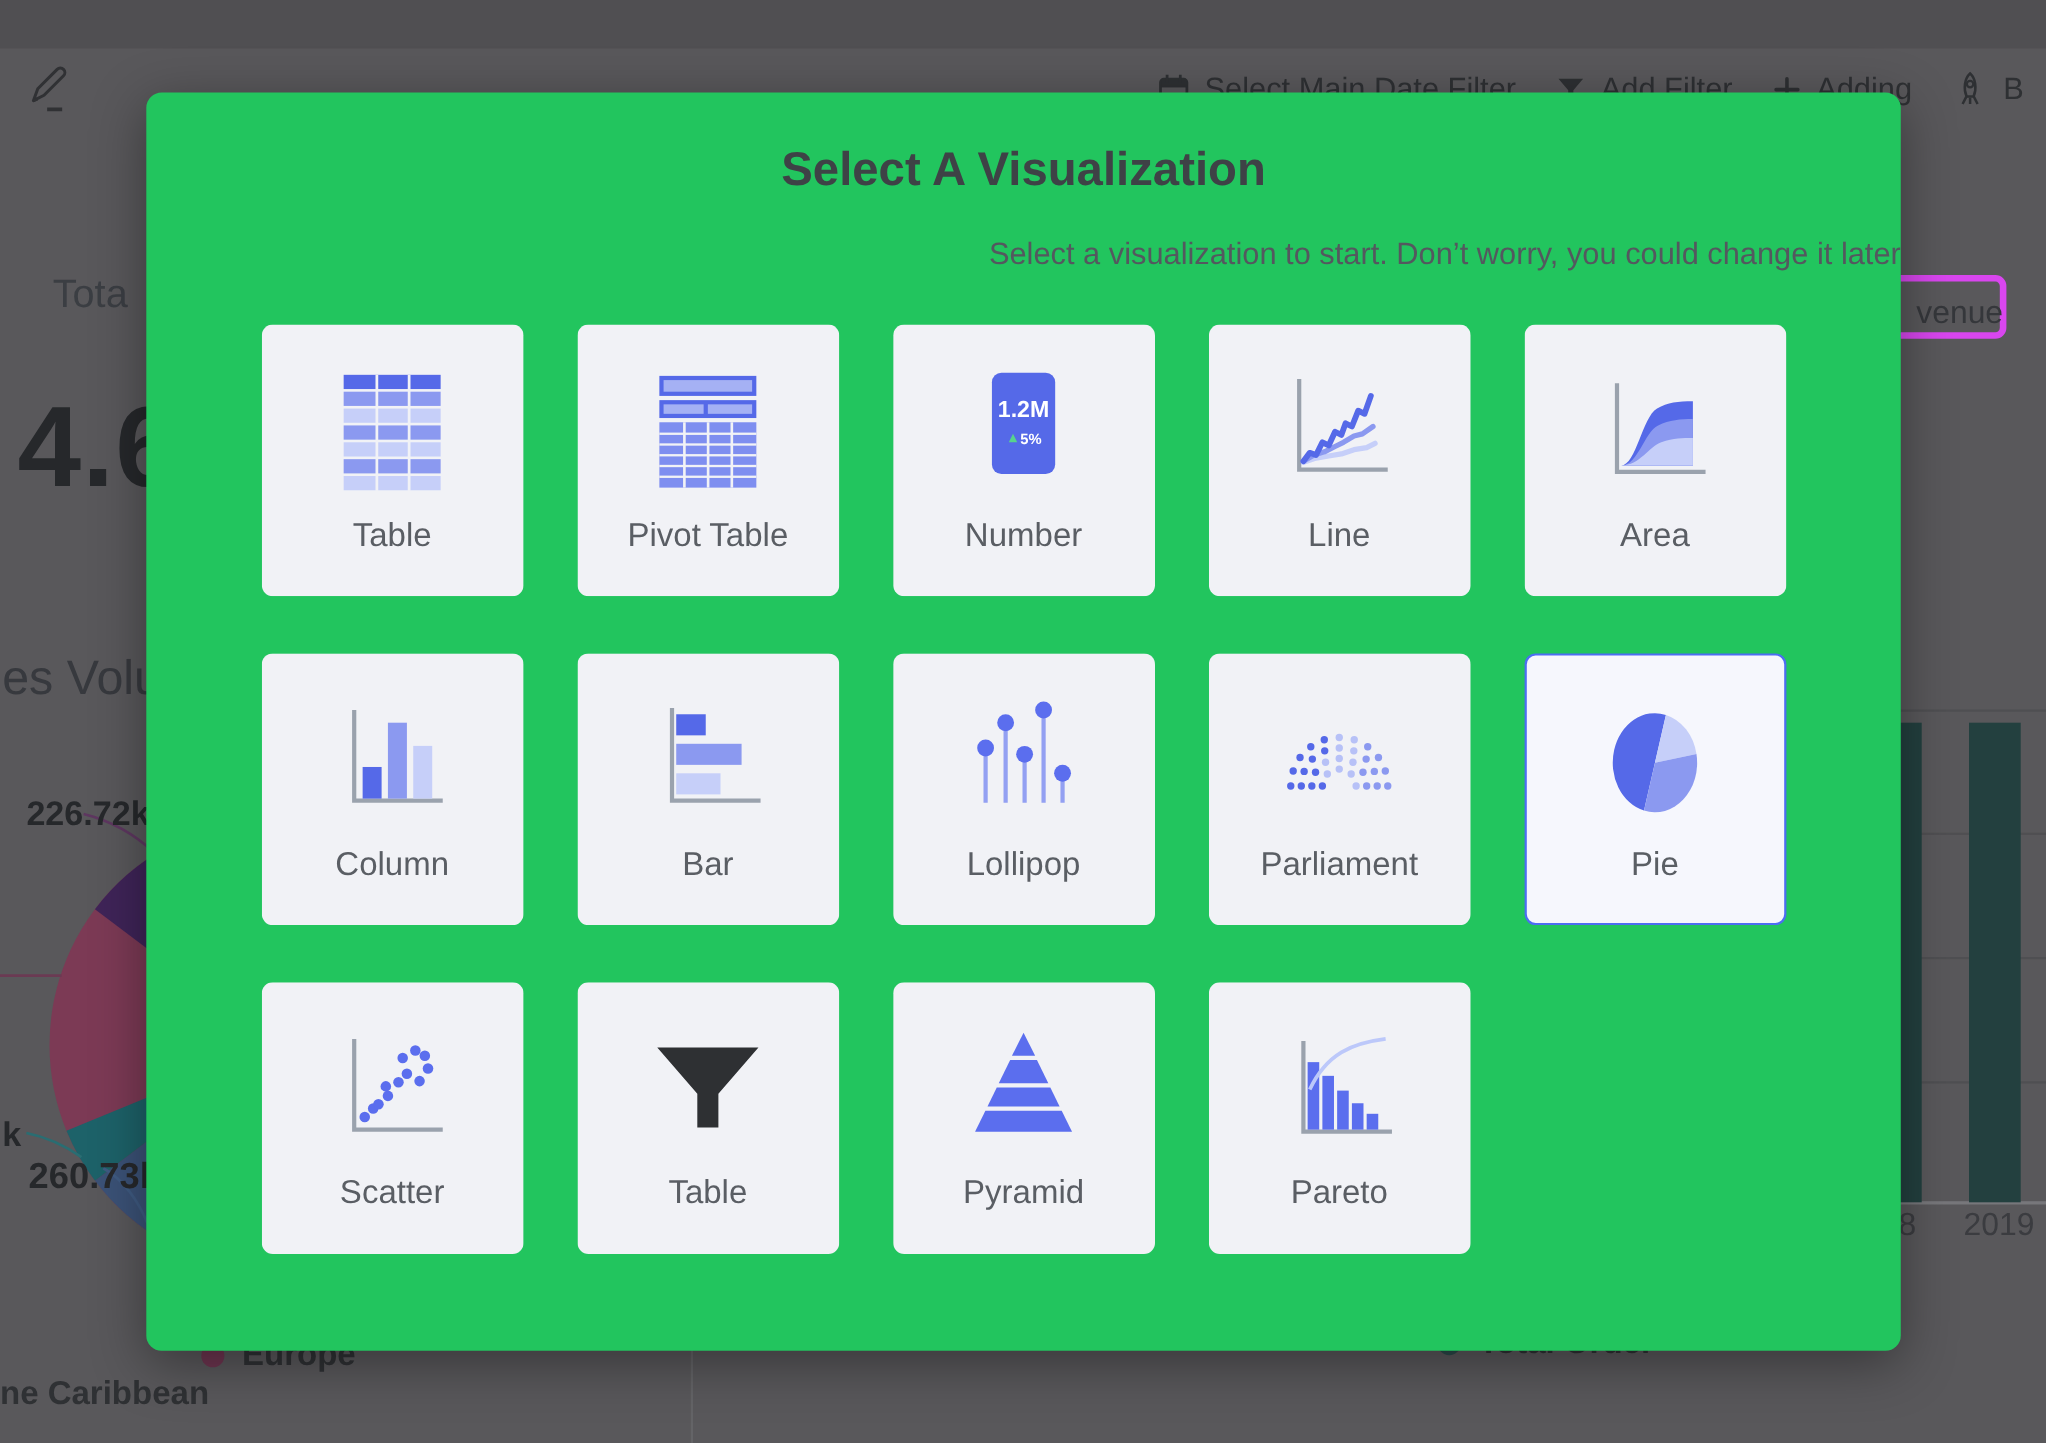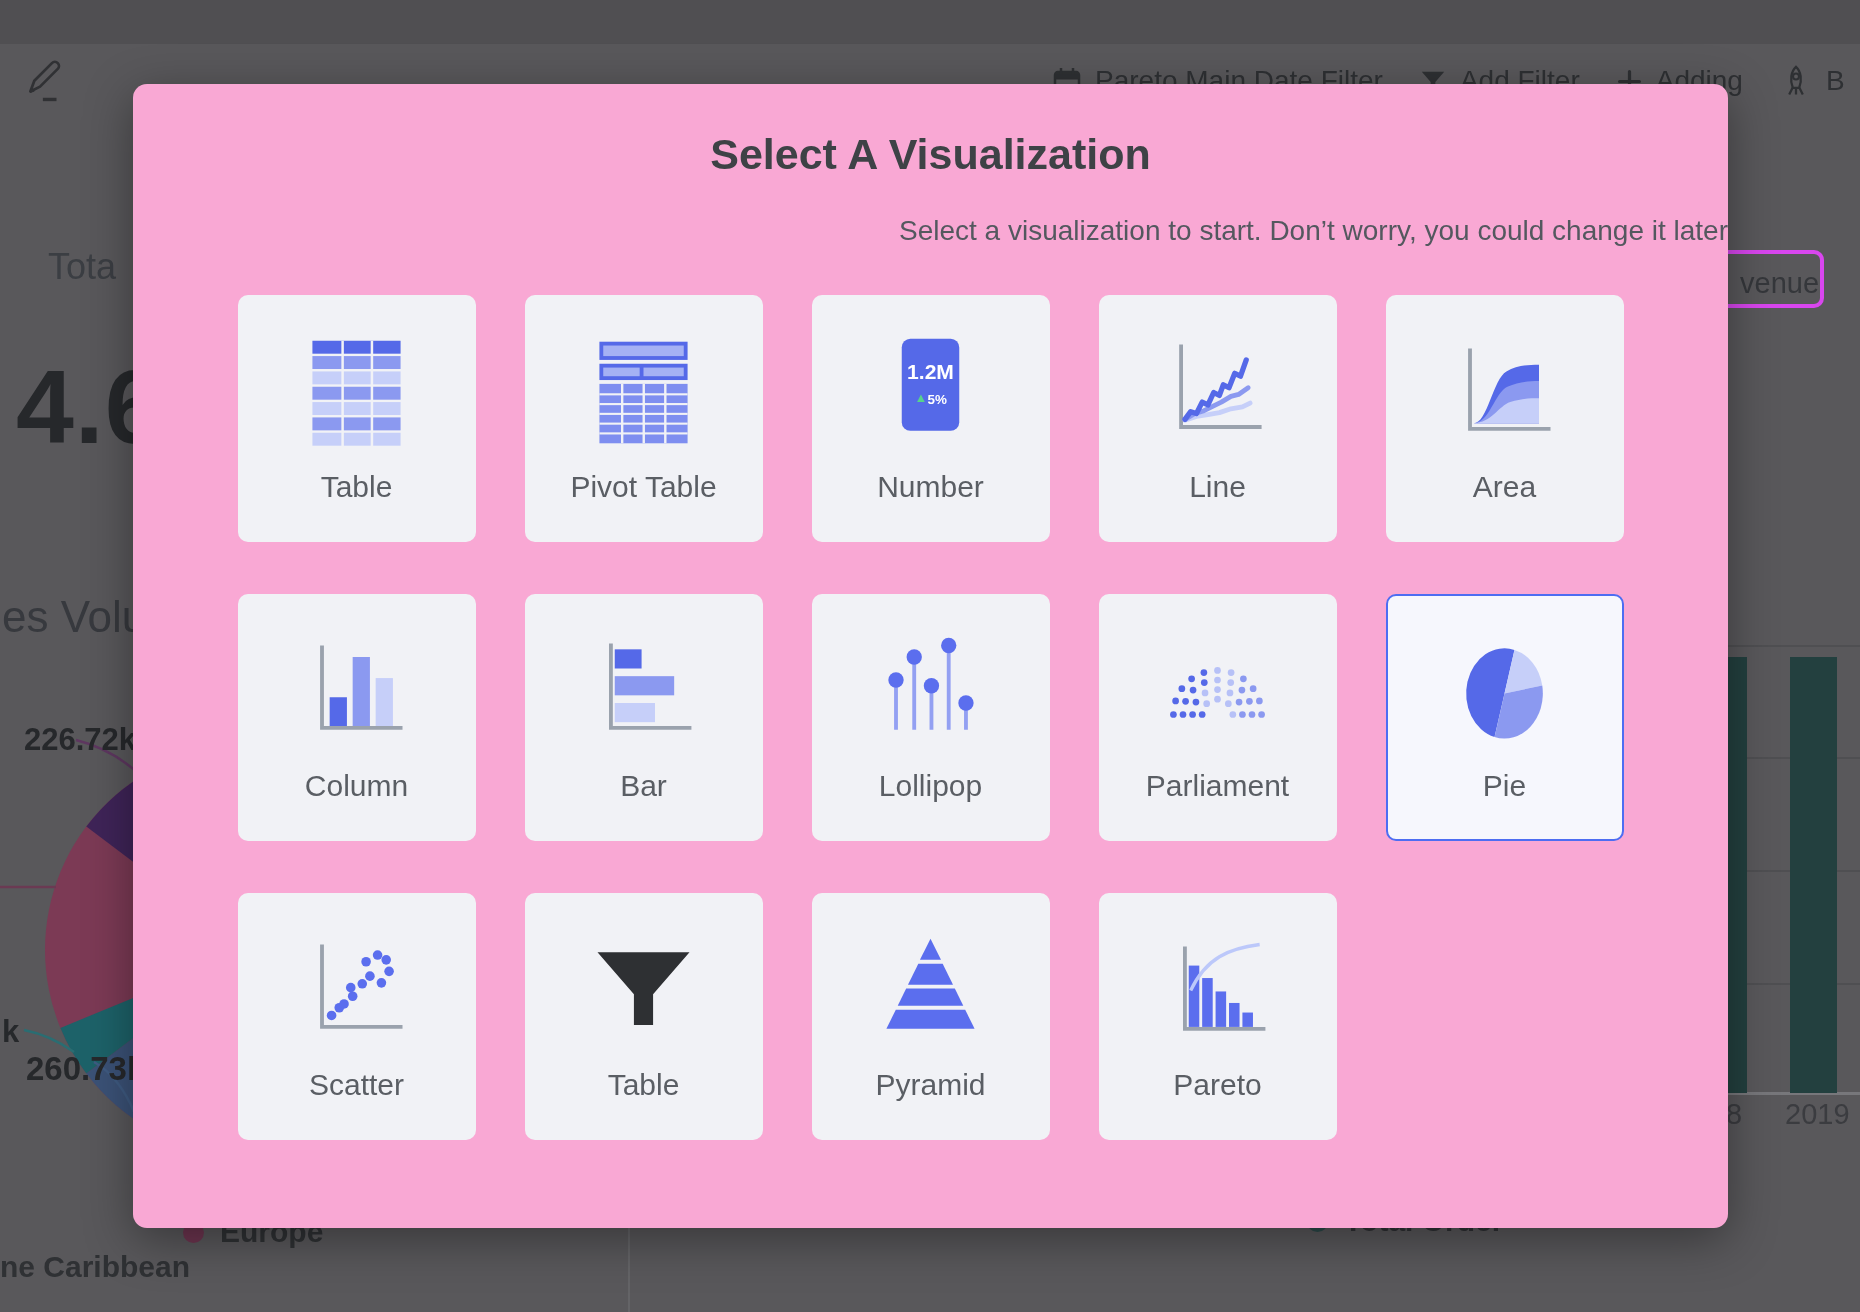--- a/index.html
+++ b/index.html
@@ -24,25 +24,25 @@
   .legend-item{display:flex;align-items:center;gap:16px;font-weight:700;color:#2f3134;font-size:30px;}
   .legend-dot{width:21px;height:21px;border-radius:50%;flex:0 0 auto;}
   #legend-europe{left:183px;top:1215px;}
   #legend-caribbean{left:0;top:1250px;}
   #legend-total-order{left:1307px;top:1204px;}
   #bottom-divider{left:628px;top:1222px;width:2px;height:90px;background:#646467;}
   .gridline{left:1560px;width:300px;height:2px;background:#4f4f52;}
   #x-axis-line{left:1560px;top:1092px;width:300px;height:3px;background:#77777b;}
   .teal-bar{top:657px;width:47px;height:436px;background:#23403f;}
   .x-label{top:1098px;font-size:29px;color:#3b3c40;}
-  #revenue-btn{left:1648px;top:250px;width:176px;height:58px;border:4px solid #d946ef;border-radius:10px;color:#35373b;font-size:29px;cursor:pointer;}
+  #revenue-btn{left:1648px;top:250px;width:176px;height:58px;border:6px solid #d946ef;border-radius:10px;color:#35373b;font-size:29px;cursor:pointer;}
   #revenue-btn span{position:absolute;left:88px;top:13px;}
 
   
-  #modal{left:133px;top:84px;width:1595px;height:1144px;background:#f9a8d4;border-radius:14px;
+  #modal{left:133px;top:84px;width:1595px;height:1144px;background:#22c55e;border-radius:14px;
          box-shadow:0 12px 48px rgba(0,0,0,0.38);z-index:10;}
   #modal-title{margin:46px 0 0 0;text-align:center;font-size:43px;font-weight:700;color:#3e4246;}
   #modal-subtitle{margin:36px 0 0 0;text-align:right;font-size:28px;color:#54585f;}
   #tiles-grid{width:1386px;margin:48px auto 0 auto;display:grid;grid-template-columns:repeat(5,238px);
               column-gap:49px;row-gap:52px;}
   .tile{width:238px;height:247px;background:#f1f2f6;border-radius:10px;display:flex;flex-direction:column;
         align-items:center;cursor:pointer;border:2px solid transparent;}
   .tile.selected{border-color:#4d6df2;background:#f6f7fd;}
   .tile .ticon{margin-top:38px;width:115px;height:115px;}
   .tile .ticon svg{width:115px;height:115px;display:block;}
@@ -66,21 +66,21 @@
   <div id="toolbar-row" class="abs">
       <div class="tb-item">
     <span class="tb-ic">
           <svg viewBox="0 0 30 30" width="30" height="30">
     <rect x="3" y="6" width="24" height="21" rx="3" fill="none" stroke="#2e3033" stroke-width="2.5"></rect>
     <rect x="3.5" y="6.5" width="23" height="7" fill="#2e3033"></rect>
     <line x1="9" y1="2" x2="9" y2="9" stroke="#2e3033" stroke-width="2.5"></line>
     <line x1="21" y1="2" x2="21" y2="9" stroke="#2e3033" stroke-width="2.5"></line>
   </svg>
         </span>
-    <span class="tb-label">Pareto Main Date Filter</span>
+    <span class="tb-label">Select Main Date Filter</span>
   </div>
       <div class="tb-item">
     <span class="tb-ic">
           <svg viewBox="0 0 30 30" width="28" height="28">
     <polygon points="3,5 27,5 17.5,16 17.5,24 12.5,24 12.5,16" fill="#2e3033"></polygon>
   </svg>
         </span>
     <span class="tb-label">Add Filter</span>
   </div>
       <div class="tb-item">

